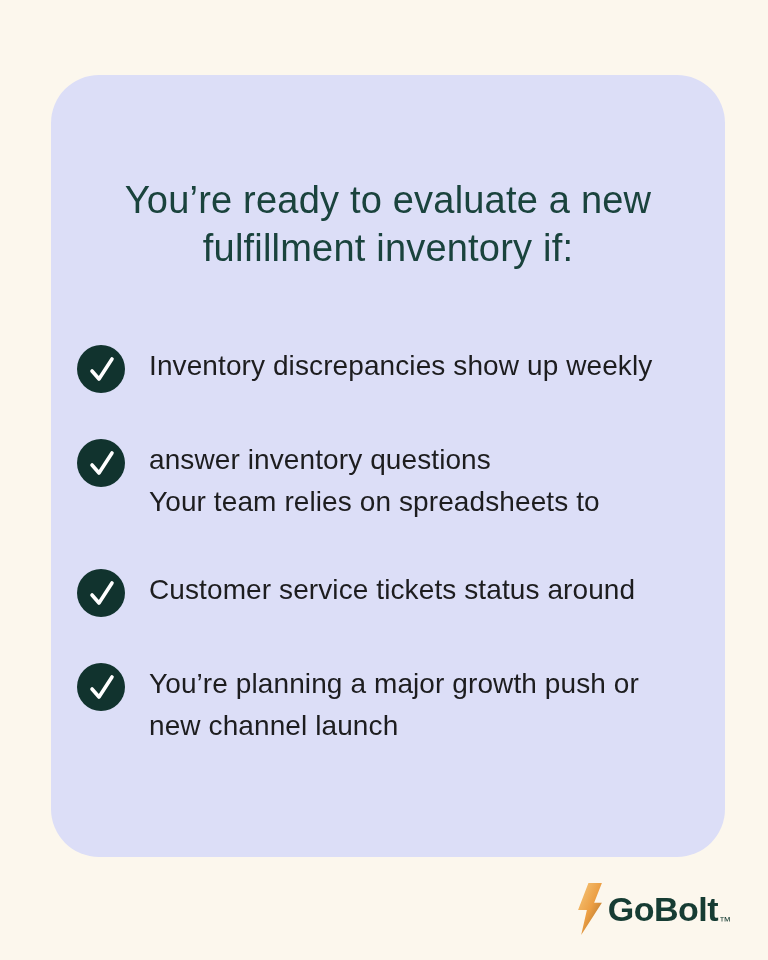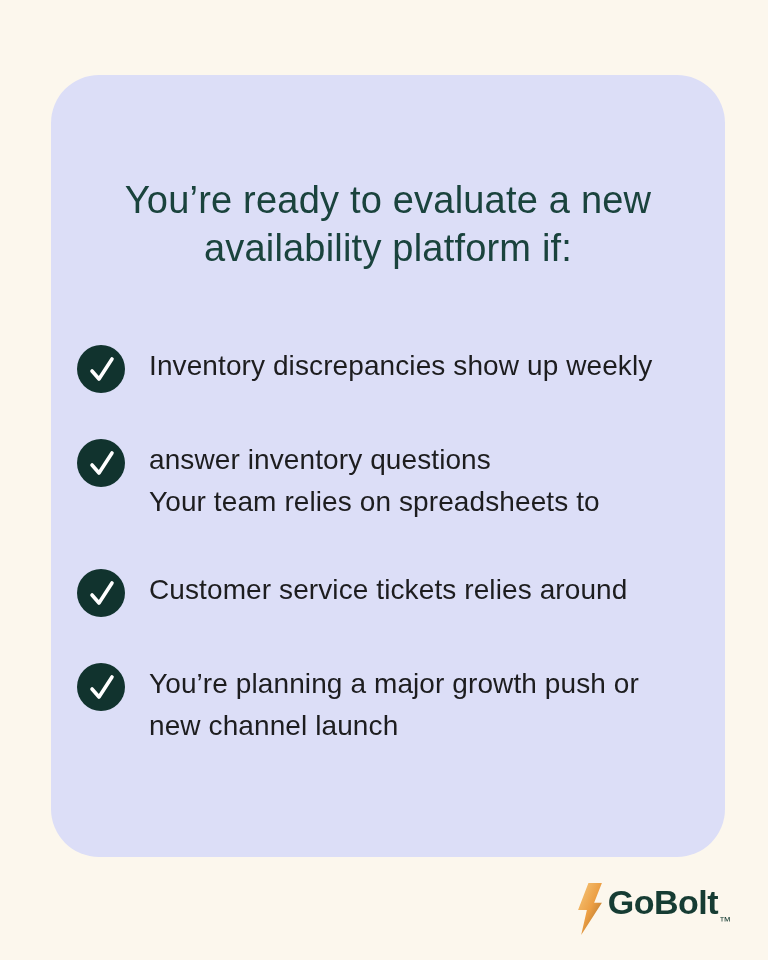--- a/index.html
+++ b/index.html
@@ -67,21 +67,21 @@
     line-height: 42px;
     color: var(--body-color, #1d1d1f);
     letter-spacing: 0.1px;
   }
   .check-line { white-space: nowrap; }
   .logo {
     position: absolute;
     right: 37px; top: 883px;
     height: 52px;
     display: flex;
-    align-items: flex-start;
+    align-items: center;
   }
   .logo-bolt { margin-right: 3px; }
   .logo-text {
     font-size: 34px;
     font-weight: 800;
     letter-spacing: -0.5px;
     color: var(--logo-color, #163c33);
   }
   .logo-tm {
     font-size: 12px;
@@ -92,21 +92,21 @@
   }
 </style>
 </head>
 <body>
 
 <div class="page">
   <div class="card">
 
     <h1 class="title">
       <span class="title-line">You’re ready to evaluate a new</span>
-      <span class="title-line">availability platform if:</span>
+      <span class="title-line">fulfillment inventory if:</span>
     </h1>
 
     <div class="checklist">
 
       <div class="check-item">
         <span class="check-circle">
           <svg width="48" height="48" viewBox="0 0 48 48" aria-hidden="true">
             <path d="M15 26 L22 34 L35 14" fill="none" stroke="currentColor" stroke-width="3.6" stroke-linecap="round" stroke-linejoin="round"></path>
           </svg>
         </span>
@@ -127,21 +127,21 @@
         </div>
       </div>
 
       <div class="check-item">
         <span class="check-circle">
           <svg width="48" height="48" viewBox="0 0 48 48" aria-hidden="true">
             <path d="M15 26 L22 34 L35 14" fill="none" stroke="currentColor" stroke-width="3.6" stroke-linecap="round" stroke-linejoin="round"></path>
           </svg>
         </span>
         <div class="check-text">
-          <div class="check-line">Customer service tickets relies around</div>
+          <div class="check-line">Customer service tickets status around</div>
         </div>
       </div>
 
       <div class="check-item">
         <span class="check-circle">
           <svg width="48" height="48" viewBox="0 0 48 48" aria-hidden="true">
             <path d="M15 26 L22 34 L35 14" fill="none" stroke="currentColor" stroke-width="3.6" stroke-linecap="round" stroke-linejoin="round"></path>
           </svg>
         </span>
         <div class="check-text">

